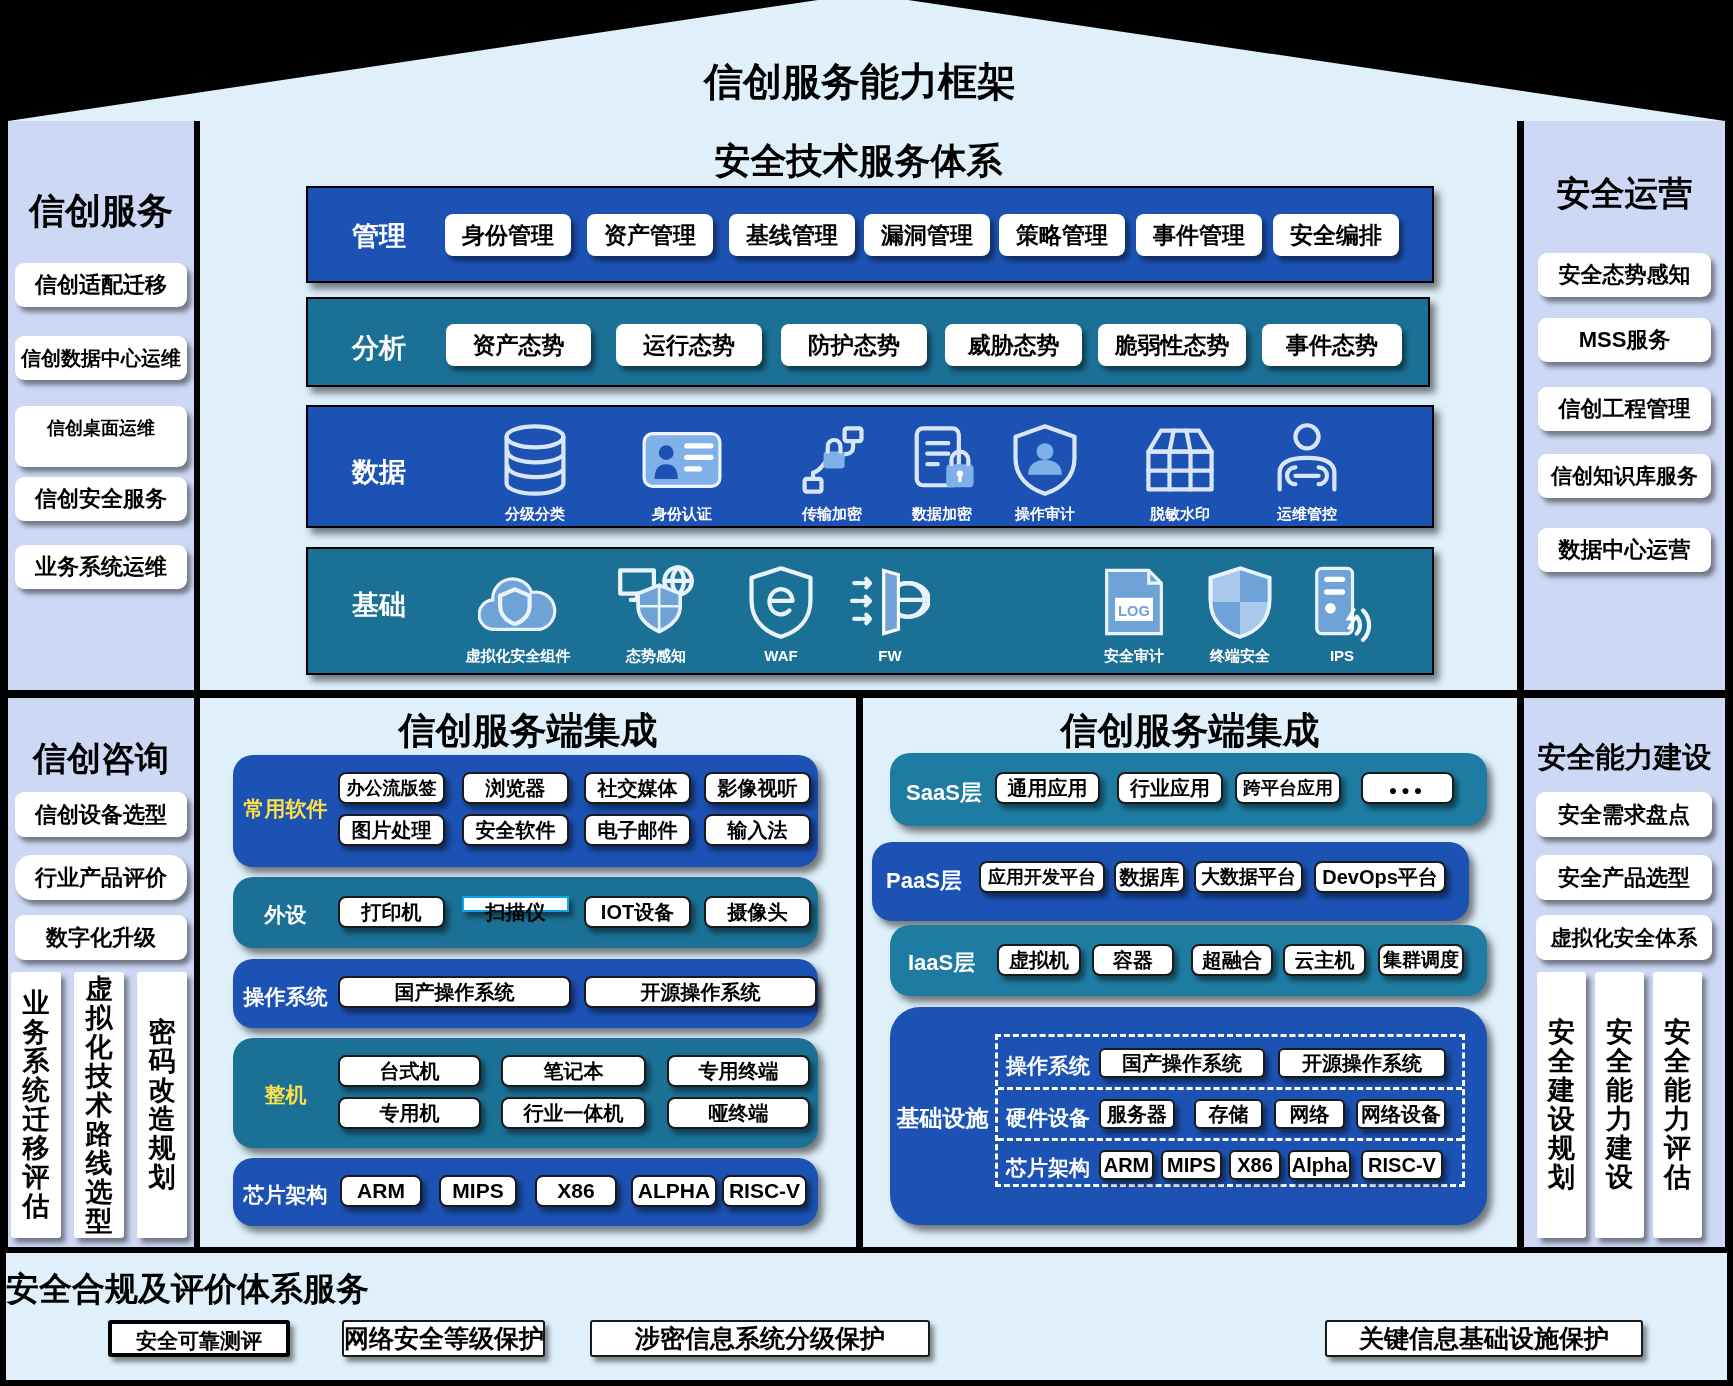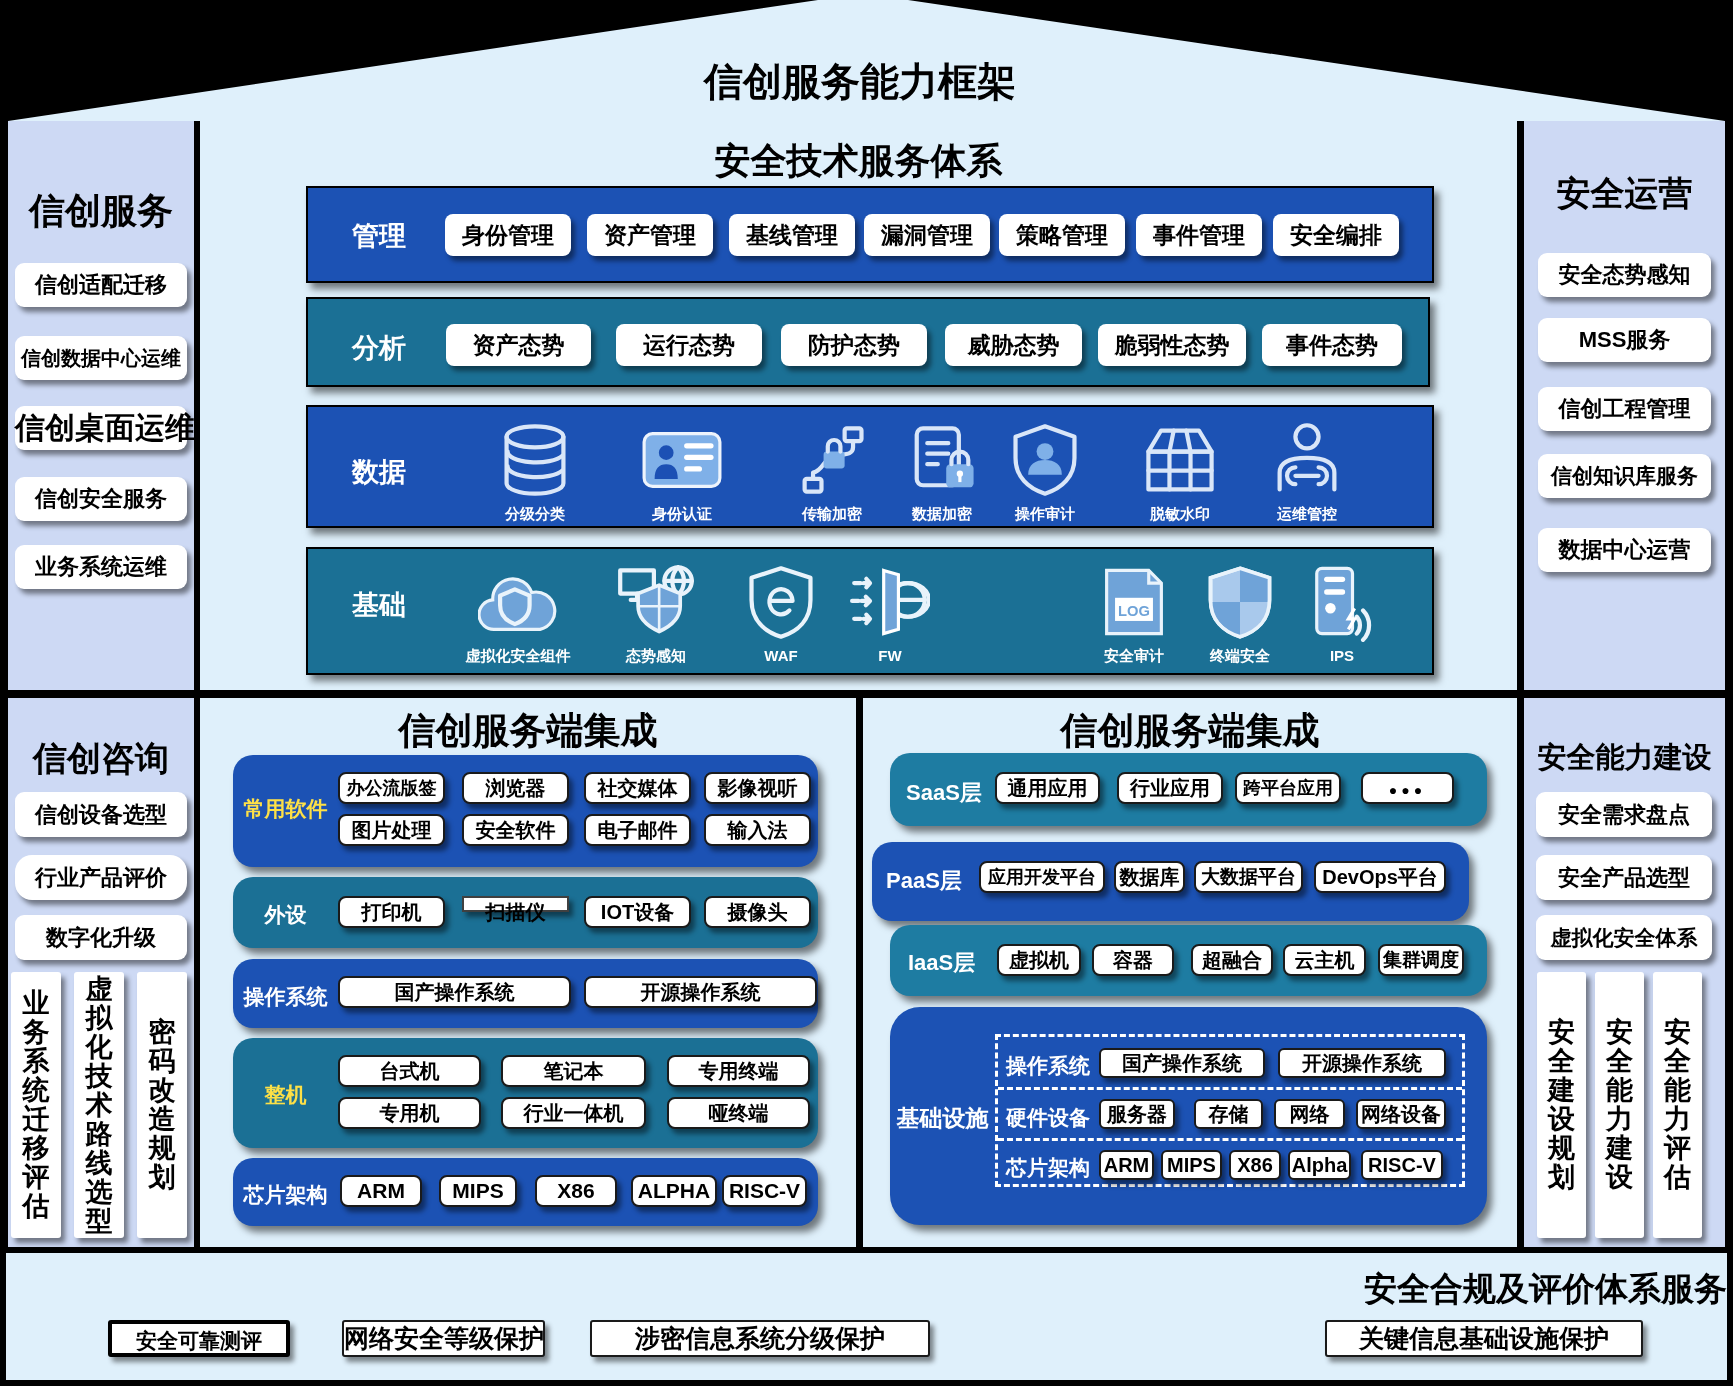--- a/index.html
+++ b/index.html
@@ -18,21 +18,21 @@
 .cell .t{font-size:15px;font-weight:bold;margin-top:5px;white-space:nowrap}
 </style></head>
 <body>
 
 <div class="p" style="left:6px;top:0;width:1721px;height:121px;background:#dff0fb;clip-path:polygon(2px 121px,812px 0px,902px 0px,1719px 121px)"></div>
 <div class="lbl" style="left:660px;top:55px;font-size:39px;color:#000;width:400px;text-align:center;">信创服务能力框架</div>
 <div class="p" style="left:8px;top:121px;width:186px;height:569px;background:#cdd9f4">
 <div class="lbl" style="left:0px;top:66px;font-size:36px;color:#000;width:186px;text-align:center;">信创服务</div>
 <div class="btn " style="left:7px;top:142px;width:172px;height:44px;font-size:22px;line-height:44px;border-radius:9px;">信创适配迁移</div>
 <div class="btn " style="left:7px;top:215px;width:172px;height:44px;font-size:20px;line-height:44px;border-radius:9px;">信创数据中心运维</div>
-<div class="btn " style="left:7px;top:285px;width:172px;height:44px;font-size:30px;line-height:44px;border-radius:9px;">信创桌面运维</div>
+<div class="btn " style="left:7px;top:285px;width:172px;height:61px;font-size:18px;line-height:44px;border-radius:9px;">信创桌面运维</div>
 <div class="btn " style="left:7px;top:356px;width:172px;height:44px;font-size:22px;line-height:44px;border-radius:9px;">信创安全服务</div>
 <div class="btn " style="left:7px;top:424px;width:172px;height:44px;font-size:22px;line-height:44px;border-radius:9px;">业务系统运维</div>
 </div>
 <div class="p" style="left:200px;top:121px;width:1317px;height:569px;background:#dff0fb">
 <div class="lbl" style="left:0px;top:16px;font-size:36px;color:#000;width:1317px;text-align:center;">安全技术服务体系</div>
 <div class="row rowb" style="left:106px;top:65px;width:1128px;height:97px;background:#1c52b4">
 <div class="lbl" style="left:44px;top:30px;font-size:27px;color:#fff;">管理</div>
 <div class="btn " style="left:137px;top:26px;width:126px;height:42px;font-size:23px;line-height:42px;border-radius:8px;">身份管理</div>
 <div class="btn " style="left:279px;top:26px;width:126px;height:42px;font-size:23px;line-height:42px;border-radius:8px;">资产管理</div>
 <div class="btn " style="left:421px;top:26px;width:126px;height:42px;font-size:23px;line-height:42px;border-radius:8px;">基线管理</div>
@@ -246,21 +246,21 @@
 <div class="btn " style="left:351px;top:17px;width:107px;height:32px;font-size:20px;line-height:28px;border-radius:8px;border:2px solid #1a1a1a;">社交媒体</div>
 <div class="btn " style="left:471px;top:17px;width:107px;height:32px;font-size:20px;line-height:28px;border-radius:8px;border:2px solid #1a1a1a;">影像视听</div>
 <div class="btn " style="left:105px;top:59px;width:107px;height:32px;font-size:20px;line-height:28px;border-radius:8px;border:2px solid #1a1a1a;">图片处理</div>
 <div class="btn " style="left:229px;top:59px;width:107px;height:32px;font-size:20px;line-height:28px;border-radius:8px;border:2px solid #1a1a1a;">安全软件</div>
 <div class="btn " style="left:351px;top:59px;width:107px;height:32px;font-size:20px;line-height:28px;border-radius:8px;border:2px solid #1a1a1a;">电子邮件</div>
 <div class="btn " style="left:471px;top:59px;width:107px;height:32px;font-size:20px;line-height:28px;border-radius:8px;border:2px solid #1a1a1a;">输入法</div>
 </div>
 <div class="row" style="left:33px;top:179px;width:585px;height:71px;background:#1b7095;border-radius:20px">
 <div class="lbl" style="left:0px;top:24px;font-size:21px;color:#fff;width:105px;text-align:center;">外设</div>
 <div class="btn " style="left:105px;top:19px;width:107px;height:32px;font-size:20px;line-height:28px;border-radius:8px;border:2px solid #1a1a1a;">打印机</div>
-<div class="btn " style="left:229px;top:19px;width:107px;height:16px;font-size:20px;line-height:28px;border-radius:0;border:2px solid #404040;">扫描仪</div>
+<div class="btn " style="left:229px;top:19px;width:107px;height:16px;font-size:20px;line-height:28px;border-radius:0;border:2px solid #0ea5e9;">扫描仪</div>
 <div class="btn " style="left:351px;top:19px;width:107px;height:32px;font-size:20px;line-height:28px;border-radius:8px;border:2px solid #1a1a1a;">IOT设备</div>
 <div class="btn " style="left:471px;top:19px;width:107px;height:32px;font-size:20px;line-height:28px;border-radius:8px;border:2px solid #1a1a1a;">摄像头</div>
 </div>
 <div class="row" style="left:33px;top:261px;width:585px;height:69px;background:#1c52b4;border-radius:20px">
 <div class="lbl" style="left:0px;top:24px;font-size:21px;color:#fff;width:105px;text-align:center;">操作系统</div>
 <div class="btn " style="left:105px;top:17px;width:233px;height:32px;font-size:20px;line-height:28px;border-radius:8px;border:2px solid #1a1a1a;">国产操作系统</div>
 <div class="btn " style="left:351px;top:17px;width:233px;height:32px;font-size:20px;line-height:28px;border-radius:8px;border:2px solid #1a1a1a;">开源操作系统</div>
 </div>
 <div class="row" style="left:33px;top:340px;width:585px;height:110px;background:#1b7095;border-radius:20px">
 <div class="lbl" style="left:0px;top:43px;font-size:21px;color:#fde047;width:105px;text-align:center;">整机</div>
@@ -356,17 +356,17 @@
         <b>安</b>
         <b>全</b>
         <b>能</b>
         <b>力</b>
         <b>评</b>
         <b>估</b>
       </div>
     </div>
 </div>
 <div class="p" style="left:6px;top:1253px;width:1721px;height:127px;background:#dff0fb">
-<div class="lbl" style="left:0px;top:14px;font-size:33px;color:#000;width:1721px;text-align:right;">安全合规及评价体系服务</div>
+<div class="lbl" style="left:0px;top:14px;font-size:33px;color:#000;width:1721px;text-align:left;">安全合规及评价体系服务</div>
 <div class="btn " style="left:102px;top:67px;width:182px;height:37px;font-size:21px;line-height:33px;border-radius:3px;border:4px solid #000000;">安全可靠测评</div>
 <div class="btn " style="left:336px;top:67px;width:203px;height:37px;font-size:25px;line-height:33px;border-radius:3px;border:2px solid #1a1a1a;">网络安全等级保护</div>
 <div class="btn " style="left:584px;top:67px;width:340px;height:37px;font-size:25px;line-height:33px;border-radius:3px;border:2px solid #1a1a1a;">涉密信息系统分级保护</div>
 <div class="btn " style="left:1319px;top:67px;width:318px;height:37px;font-size:25px;line-height:33px;border-radius:3px;border:2px solid #1a1a1a;">关键信息基础设施保护</div>
 </div>
 </body></html>

